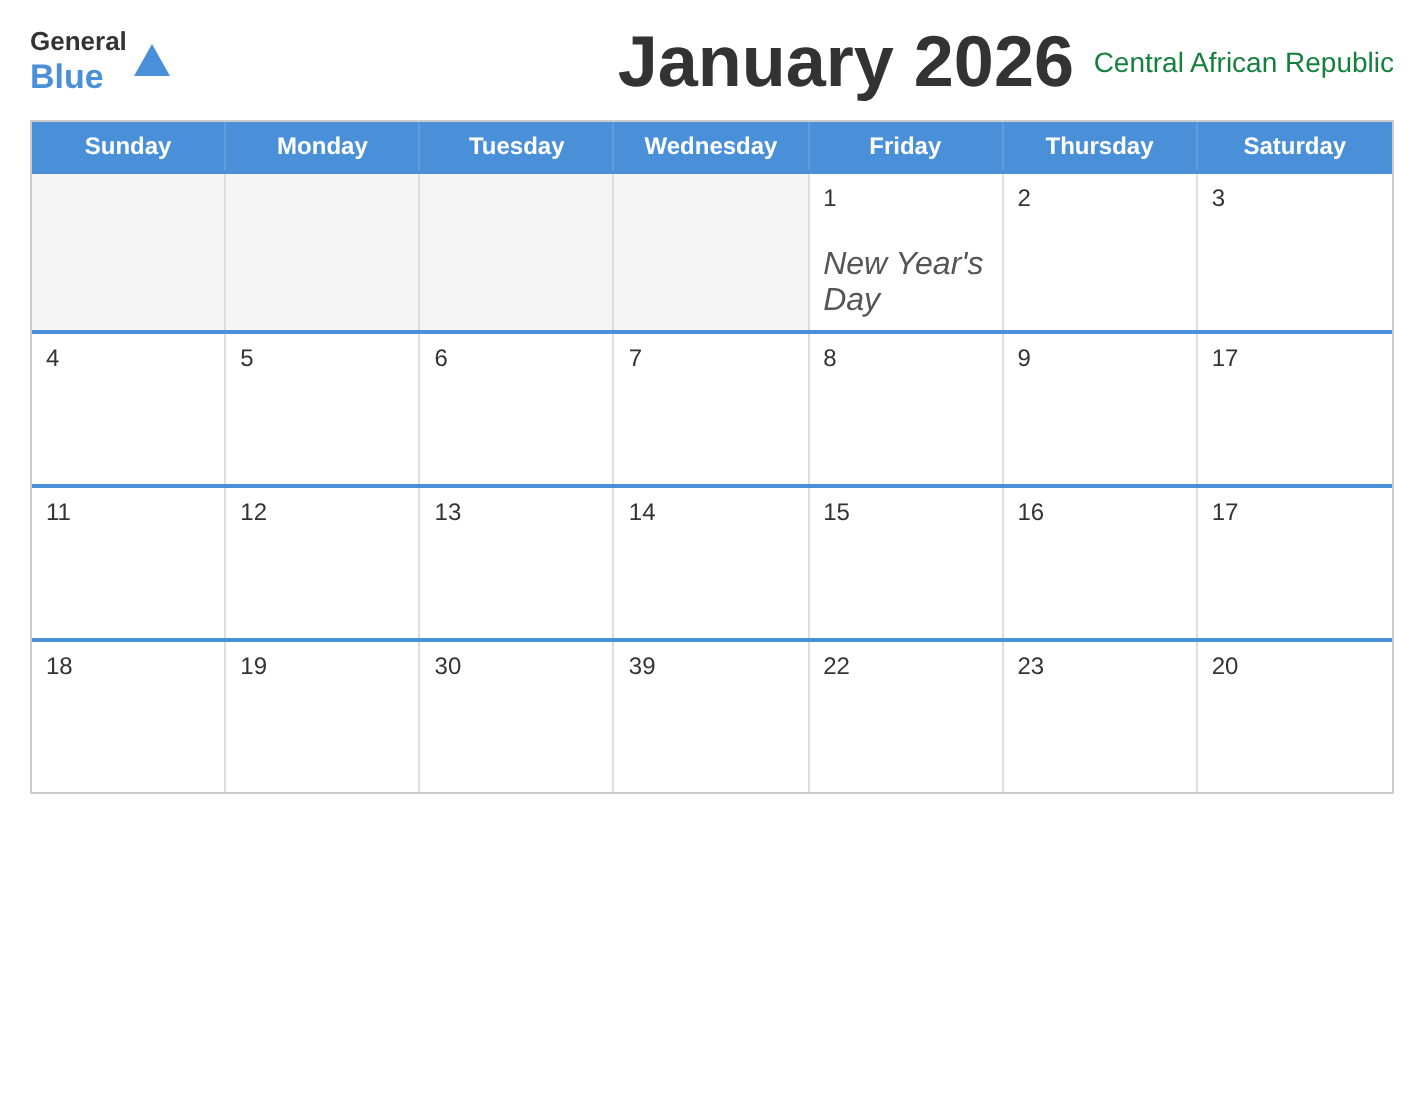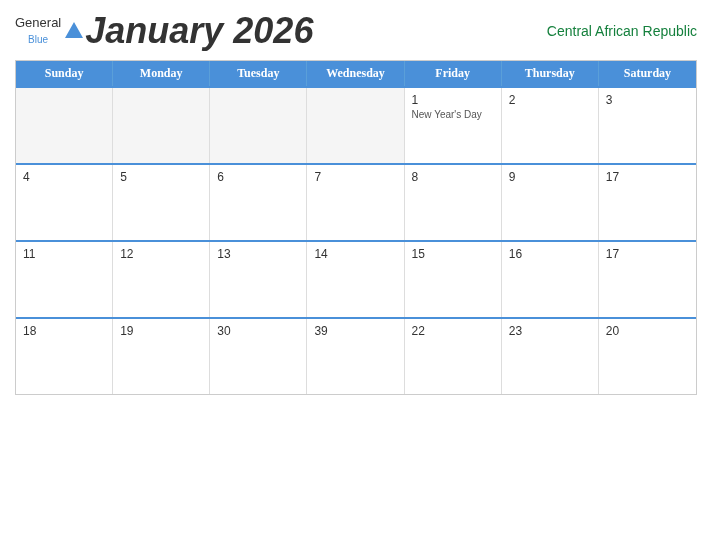--- a/index.html
+++ b/index.html
@@ -18,47 +18,45 @@
     .header {
       display: flex;
       align-items: center;
       justify-content: space-between;
       margin-bottom: 8px;
     }
     .logo {
       display: flex;
       align-items: center;
       font-size: 13px;
-      font-weight: normal;
-      color: #333;
-      text-align: center;
+      font-weight: bold;
+      color: #333;
     }
     .logo-text {
       line-height: 1.2;
     }
     .logo-general {
       color: #333;
       font-size: 13px;
     }
     .logo-blue {
       color: #4a90d9;
-      font-size: 10px;
+      font-size: 17px;
     }
     .logo-icon {
       width: 22px;
       height: 22px;
       margin-left: 2px;
     }
     .month-title {
       font-size: 36px;
       font-weight: bold;
       color: #333;
-      text-align: left;
+      text-align: right;
       flex: 1;
-      font-style: italic;
     }
     .country-name {
       font-size: 14px;
       color: #15803d;
       text-align: right;
       min-width: 160px;
     }
     .calendar-grid {
       border: 1px solid #ccc;
       width: 100%;
@@ -68,21 +66,20 @@
       grid-template-columns: repeat(7, 1fr);
       background: #4a90d9;
     }
     .day-header {
       color: #fff;
       font-size: 12px;
       font-weight: bold;
       text-align: center;
       padding: 5px 2px;
       border-right: 1px solid #5a9fd9;
-      font-family: Liberation Serif, serif;
     }
     .day-header:last-child {
       border-right: none;
     }
     .weeks {
       display: flex;
       flex-direction: column;
     }
     .week-row {
       display: grid;
@@ -103,24 +100,25 @@
     .day-cell.empty {
       background: #f5f5f5;
     }
     .day-number {
       font-size: 12px;
       color: #333;
       font-weight: normal;
       display: block;
     }
     .holiday-name {
-      font-size: 10px;
+      font-size: 16px;
       color: #555;
-      margin-top: 2px;
+      margin-top: 18px;
       display: block;
+      font-style: italic;
     }
   </style>
 </head>
 <body>
 
 <div class="calendar-container">
   <div class="header">
     <div class="logo">
       <div class="logo-text">
         <span class="logo-general">General</span><br>

